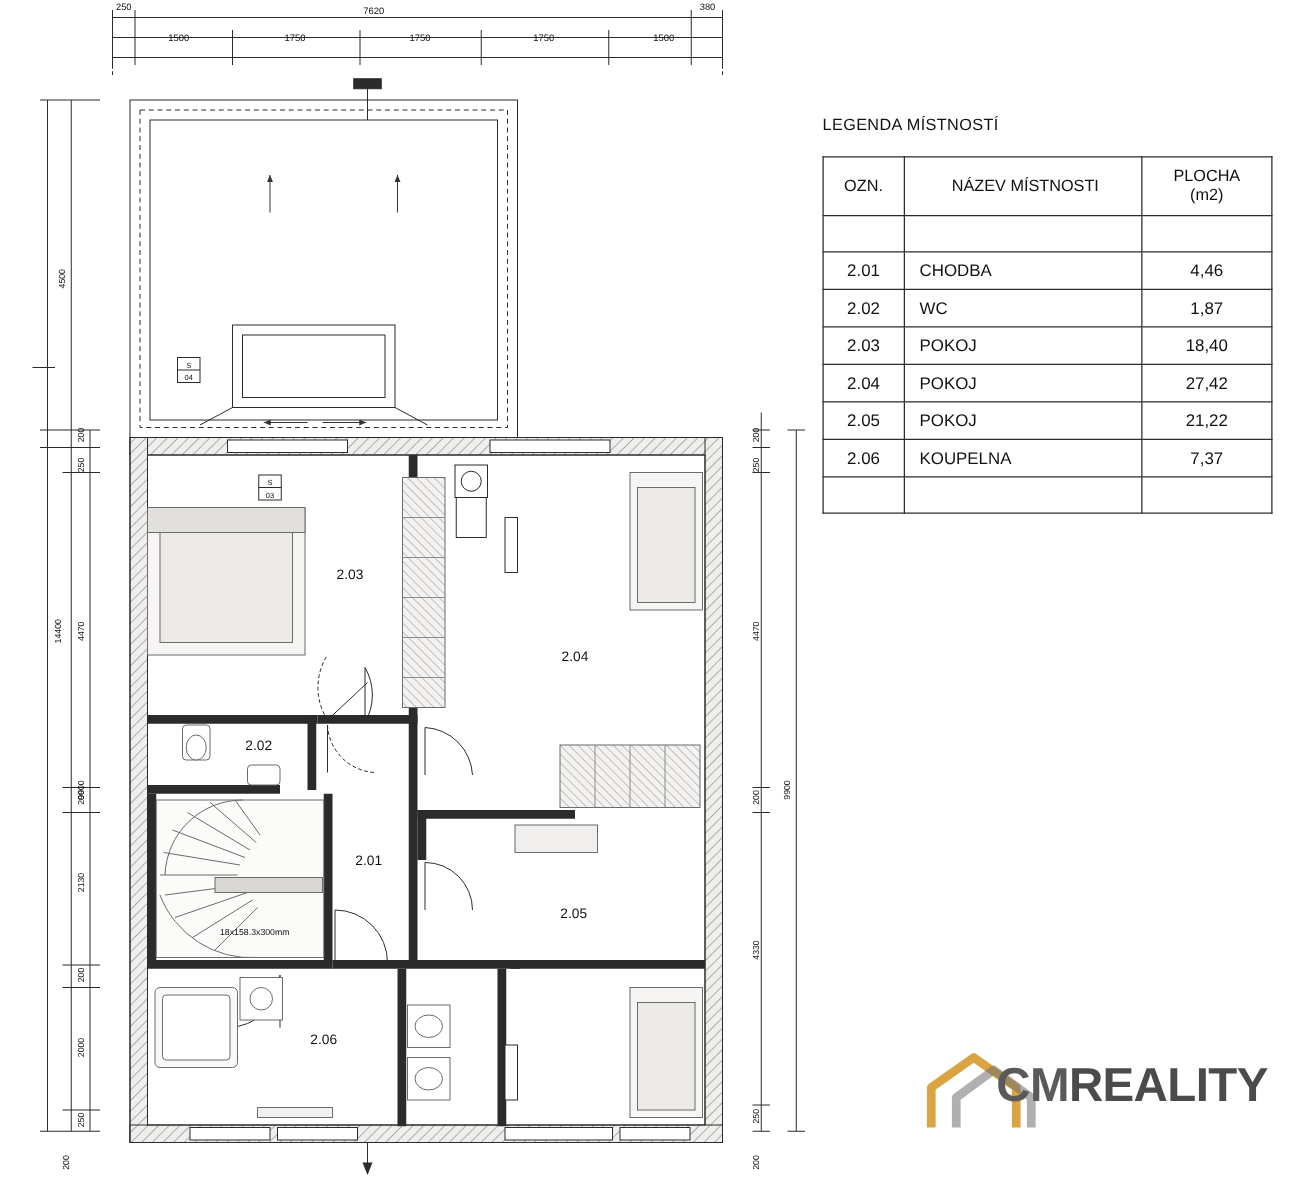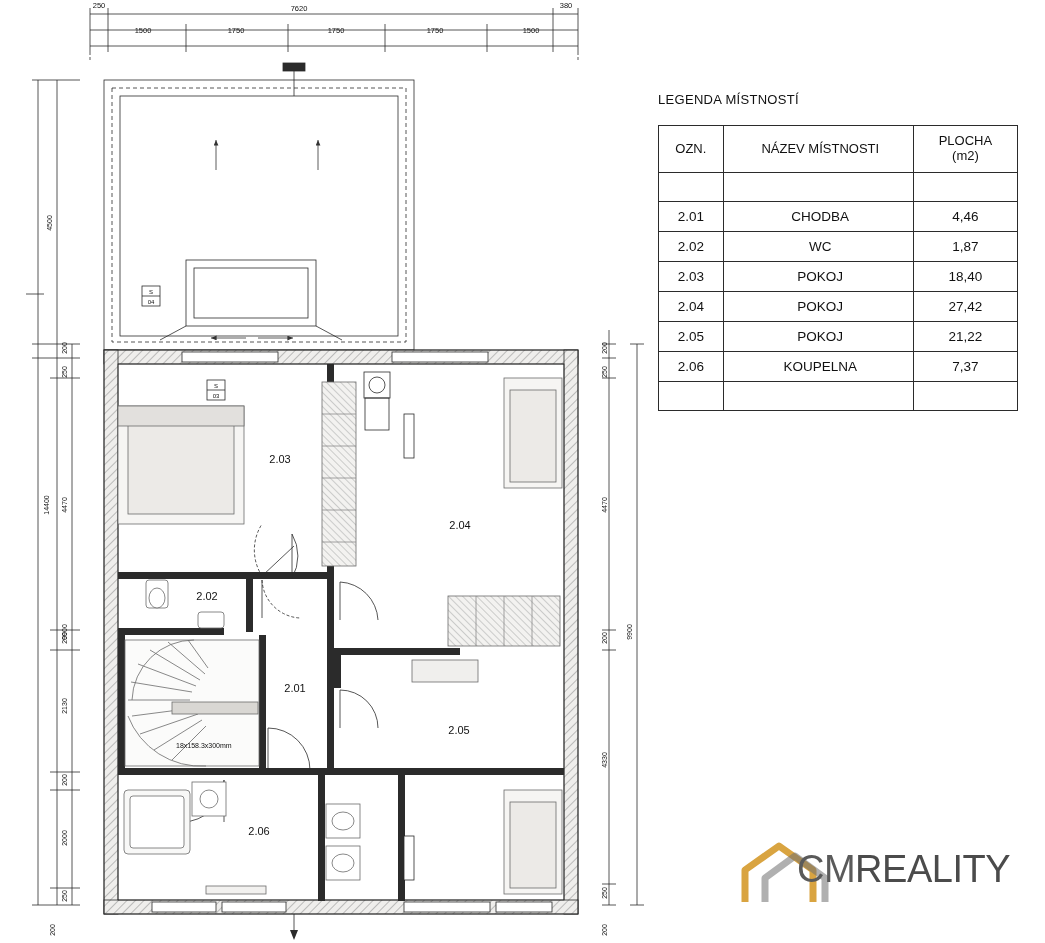--- a/index.html
+++ b/index.html
@@ -56,38 +56,38 @@
     color: #111;
   }
   table.legend-table th {
     text-align: center;
     font-size: 13px;
     line-height: 1.15;
     height: 46px;
     vertical-align: middle;
   }
   .col-oz  { width: 54px;  text-align: center; }
-  .col-nam { width: 206px; text-align: center; padding-left: 12px !important; }
+  .col-nam { width: 206px; text-align: left; padding-left: 12px !important; }
   .col-plo { width: 100px; text-align: center; margin-left: 16px; }
   tr.spacer td { height: 28px; }
 
   
   .watermark {
     position: absolute;
     left: 735px;
     top: 840px;
     width: 300px;
     height: 70px;
   }
   .wm-text {
     position: absolute;
     left: 62px;
     top: 8px;
     font-size: 38px;
-    font-weight: normal;
+    font-weight: bold;
     letter-spacing: -0.5px;
     color: #4b4b4b;
     font-family: "Liberation Sans", sans-serif;
   }
   .wm-text .cm { color: #5a5a5a; }
   .wm-house {
     position: absolute;
     left: 0;
     top: 0;
   }

